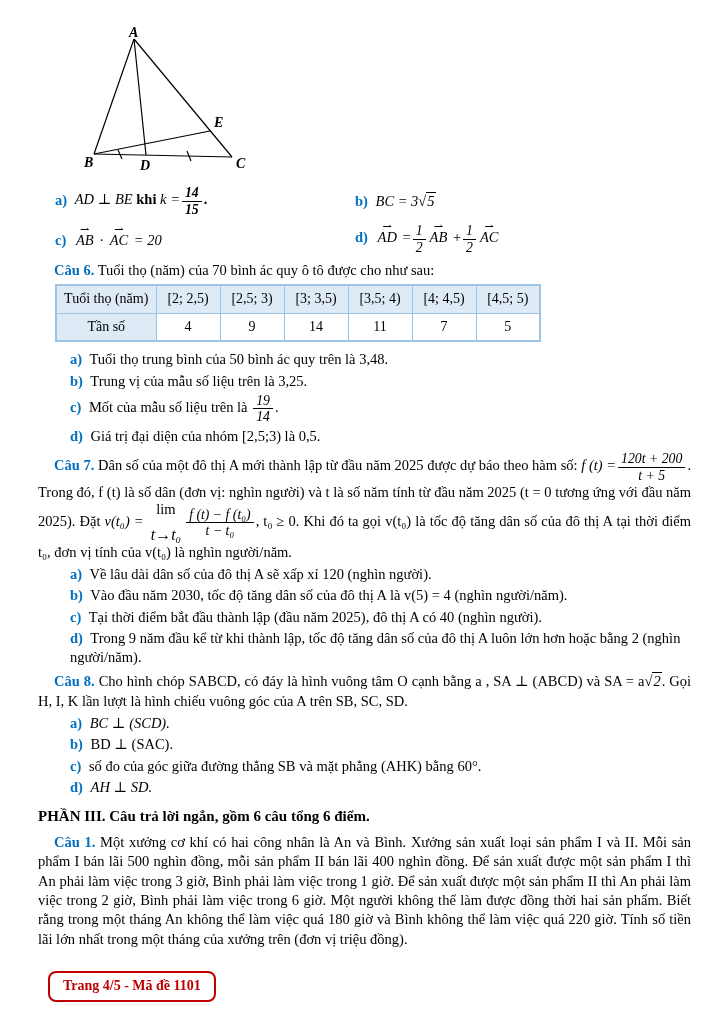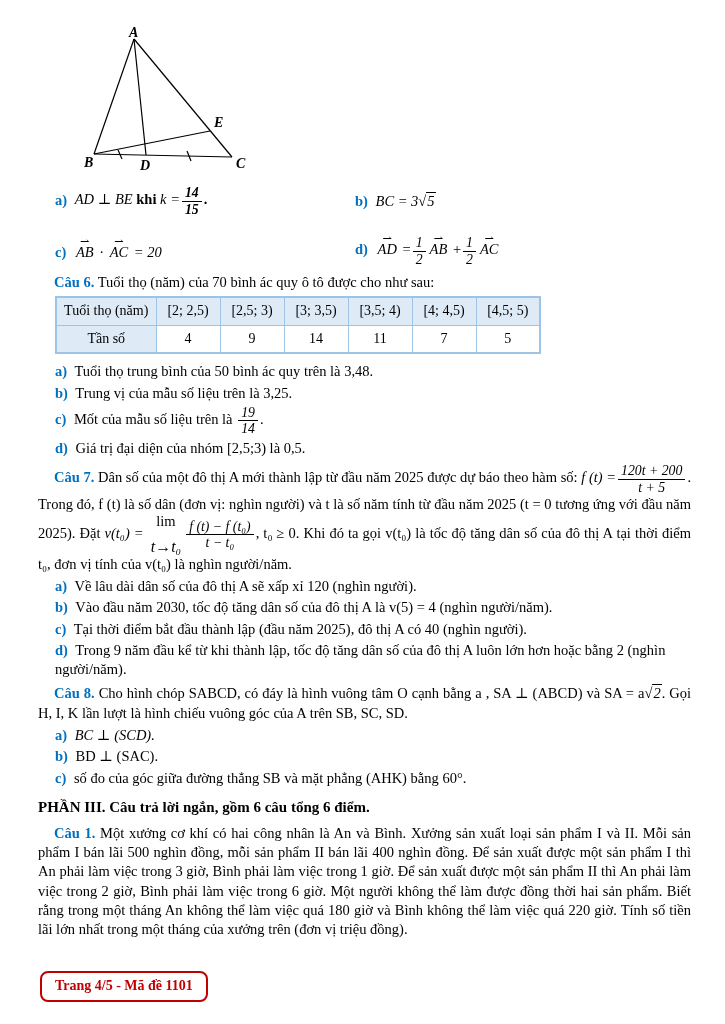--- a/index.html
+++ b/index.html
@@ -13,28 +13,28 @@
   .page { position: relative; width: 725px; height: 1024px; padding: 26px 34px 0 38px; }
 
   .blue  { color: #0070C0; font-weight: bold; margin-left: 16px; }
   .opt-label { color: #0070C0; font-weight: bold; margin-right: 4px; }
   .math  { font-style: italic; }
   .bold  { font-weight: bold; }
 
   p { margin: 0 0 3px 0; }
   .just { text-align: justify; }
   .para { margin-top: 5px; }
-  .sub-opt { margin-left: 17px; margin-bottom: 2px; }
+  .sub-opt { margin-left: 32px; margin-bottom: 2px; }
 
   
   .figure-wrap { margin: 0 0 4px 46px; }
   .fig-label { font: italic bold 14px "Liberation Serif", "DejaVu Serif", serif; fill: #000; }
 
   
-  .opt-grid { display: grid; grid-template-columns: 300px 1fr; row-gap: 18px;
+  .opt-grid { display: grid; grid-template-columns: 300px 1fr; row-gap: 6px;
               align-items: center; margin: 0 0 6px 17px; }
   .opt { white-space: nowrap; }
 
   
   .frac { display: inline-block; vertical-align: middle; text-align: center;
           line-height: 1.12; font-style: italic; margin: 0 2px; font-size: 0.95em; }
   .frac .fr-num { display: block; border-bottom: 1px solid #000; padding: 0 3px; }
   .frac .fr-den { display: block; padding: 0 3px; }
 
   
@@ -58,21 +58,21 @@
   table.freq { border-collapse: collapse; margin: 4px 0 8px 17px;
                font-size: 14px; border: 2px solid #9DC3E6; }
   .freq th, .freq td { border: 1px solid #9DC3E6; padding: 4px 6px;
                        text-align: center; font-weight: normal; }
   .freq .hd { background: #DEEBF7; }
   .freq td { background: #fff; min-width: 64px; }
   .freq .col0 { min-width: 100px; }
 
   .part-head { font-weight: bold; margin: 10px 0 6px 0; font-size: 15px; }
 
-  .footer-box { position: absolute; left: 40px; bottom: 22px;
+  .footer-box { position: absolute; left: 48px; bottom: 22px;
                 border: 2px solid #C00000; border-radius: 8px;
                 padding: 4px 13px; color: #C00000; font-weight: bold; font-size: 14px; }
 </style>
 </head>
 <body>
 
 <div class="page">
 
   <div class="figure-wrap">
     <svg width="175" height="150" viewBox="0 0 175 150">
@@ -200,20 +200,24 @@
     <span class="math">BC ⊥ (SCD).</span>
   </p>
   <p class="sub-opt">
     <span class="opt-label">b)</span>
     <span>BD ⊥ (SAC).</span>
   </p>
   <p class="sub-opt">
     <span class="opt-label">c)</span>
     <span>số đo của góc giữa đường thẳng SB và mặt phẳng (AHK) bằng 60°.</span>
   </p>
+  <p class="sub-opt">
+    <span class="opt-label">d)</span>
+    <span class="math">AH ⊥ SD.</span>
+  </p>
 
   <p class="part-head">PHẦN III. Câu trả lời ngắn, gồm 6 câu tổng 6 điểm.</p>
 
   <p class="para just">
     <span class="blue">Câu 1.</span>
     <span>Một xưởng cơ khí có hai công nhân là An và Bình. Xưởng sản xuất loại sản phẩm I và II. Mỗi sản phẩm I bán lãi 500 nghìn đồng, mỗi sản phẩm II bán lãi 400 nghìn đồng. Để sản xuất được một sản phẩm I thì An phải làm việc trong 3 giờ, Bình phải làm việc trong 1 giờ. Để sản xuất được một sản phẩm II thì An phải làm việc trong 2 giờ, Bình phải làm việc trong 6 giờ. Một người không thể làm được đồng thời hai sản phẩm. Biết rằng trong một tháng An không thể làm việc quá 180 giờ và Bình không thể làm việc quá 220 giờ. Tính số tiền lãi lớn nhất trong một tháng của xưởng trên (đơn vị triệu đồng).</span>
   </p>
 
   <div class="footer-box">
     <span>Trang 4/5 - Mã đề 1101</span>

